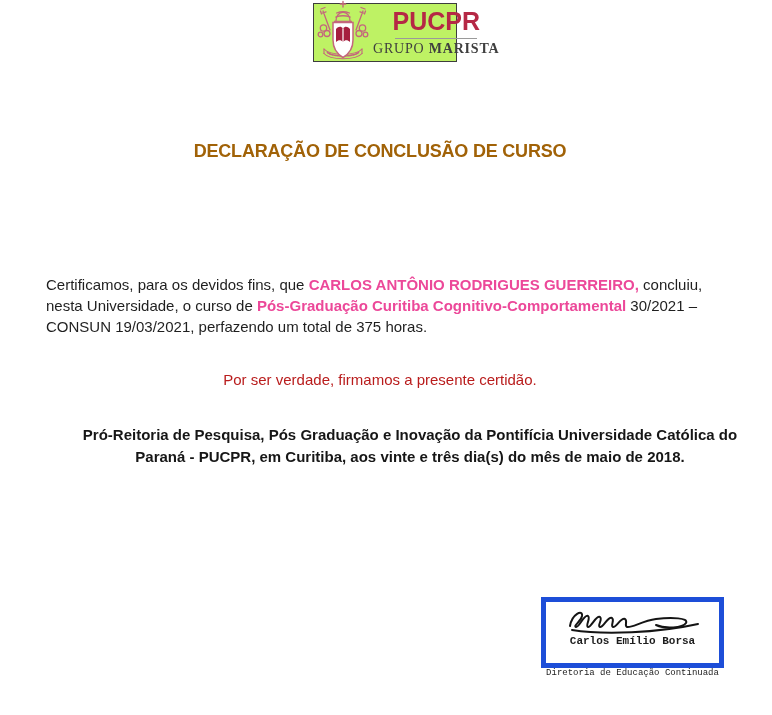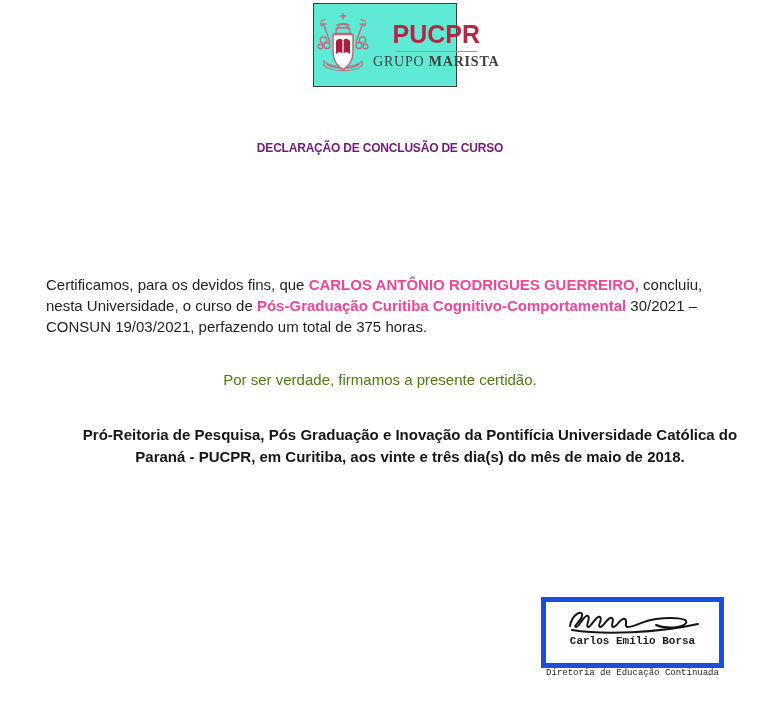--- a/index.html
+++ b/index.html
@@ -10,28 +10,28 @@
     background: #ffffff;
     font-family: "Liberation Sans", sans-serif;
     color: #1c1c1c;
     overflow: hidden;
   }
 
   
   .logo-box {
     position: absolute;
     left: 313px; top: 3px;
-    width: 144px; height: 84px;
+    width: 144px; height: 59px;
     border: 1px solid #3d3d3d;
     box-sizing: border-box;
     display: flex;
     align-items: center;
     padding: 2px 3px 2px 2px;
     gap: 3px;
-    background: #5eead4;
+    background: #bef264;
   }
   .crest-wrap { flex: 0 0 auto; width: 54px; height: 66px; }
   .logo-text {
     flex: 1 1 auto;
     display: flex;
     flex-direction: column;
     align-items: center;
     justify-content: center;
   }
   .logo-acronym {
@@ -55,24 +55,24 @@
     line-height: 1;
   }
   .logo-group .grp-bold { font-weight: 700; }
 
   
   .doc-title {
     position: absolute;
     top: 141px; left: 0;
     width: 760px;
     text-align: center;
-    font-size: 12px;
+    font-size: 18px;
     font-weight: 700;
     letter-spacing: -0.2px;
-    color: #701a75;
+    color: #a16207;
   }
 
   
   .body-par {
     position: absolute;
     top: 274px; left: 46px;
     width: 680px;
     font-size: 15px;
     line-height: 21px;
     margin: 0;
@@ -80,21 +80,21 @@
   }
   .body-par strong { font-weight: 700; color: #ec4899; }
 
   
   .attestation {
     position: absolute;
     top: 371px; left: 0;
     width: 760px;
     text-align: center;
     font-size: 15px;
-    color: #4d7c0f;
+    color: #b91c1c;
   }
 
   
   .closing {
     position: absolute;
     top: 424px; left: 0;
     width: 760px;
     text-align: center;
     font-size: 15px;
     font-weight: 700;

